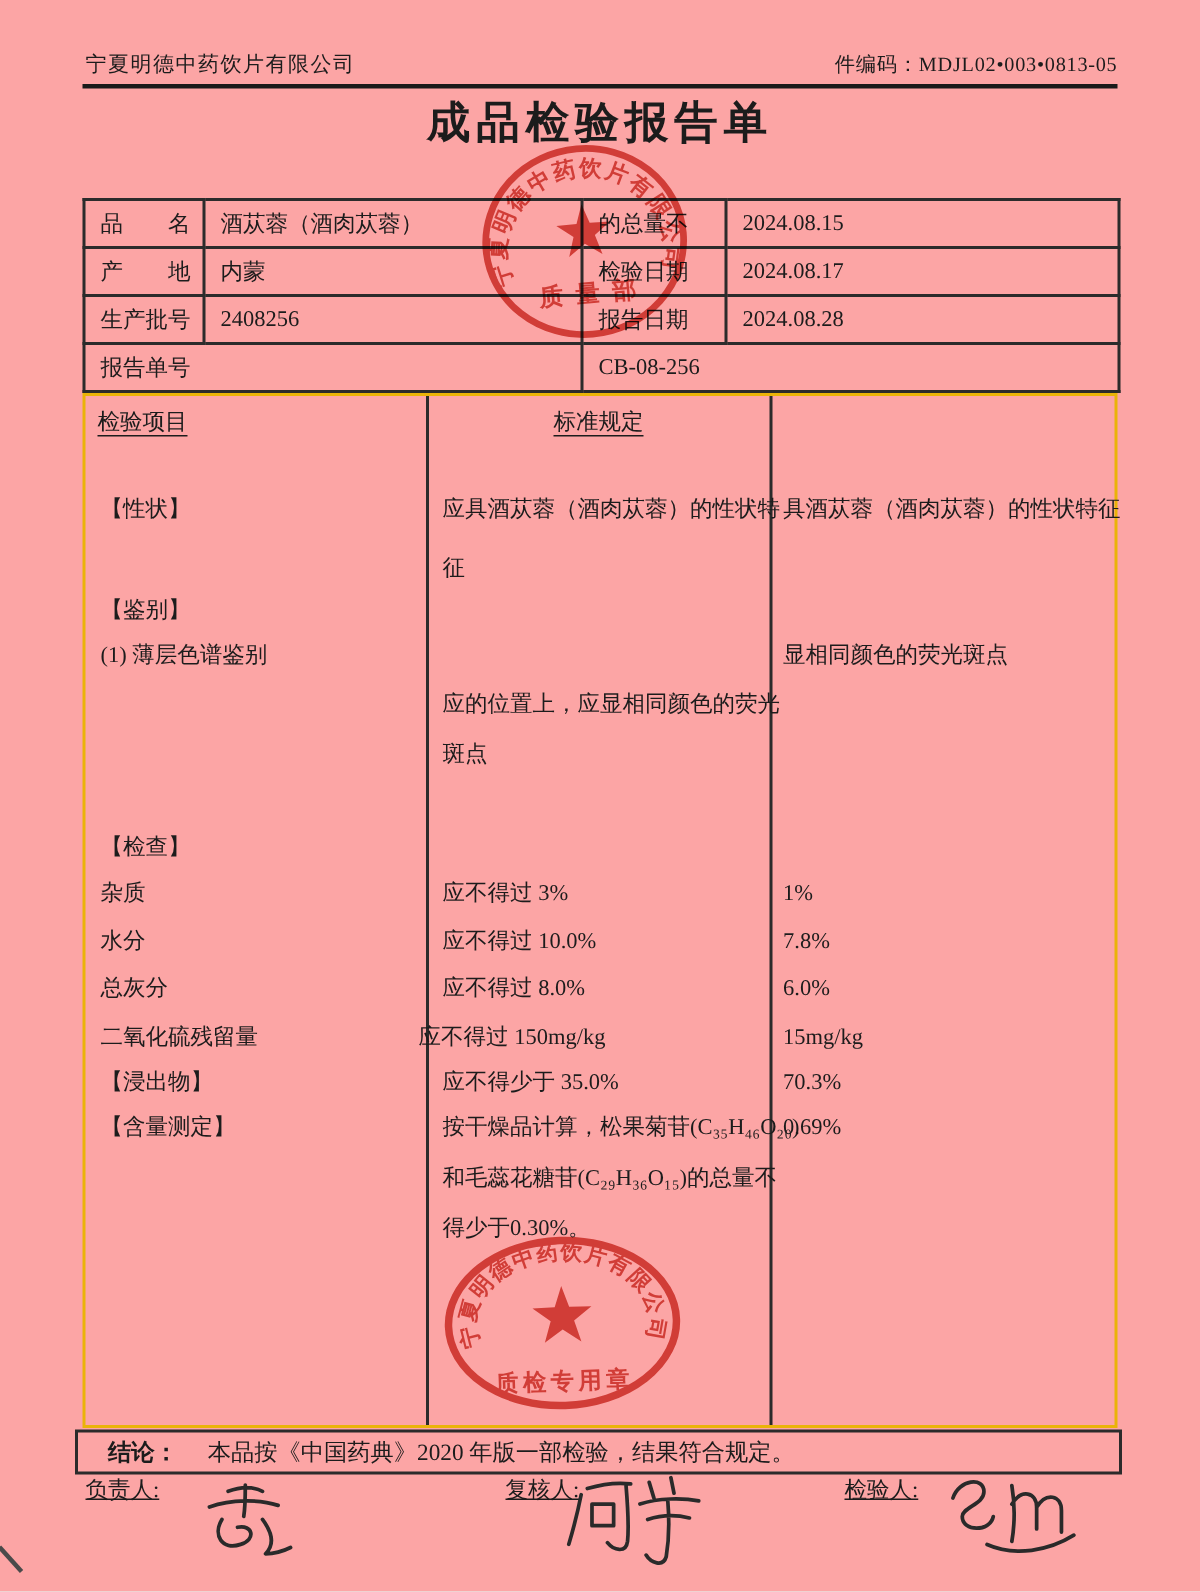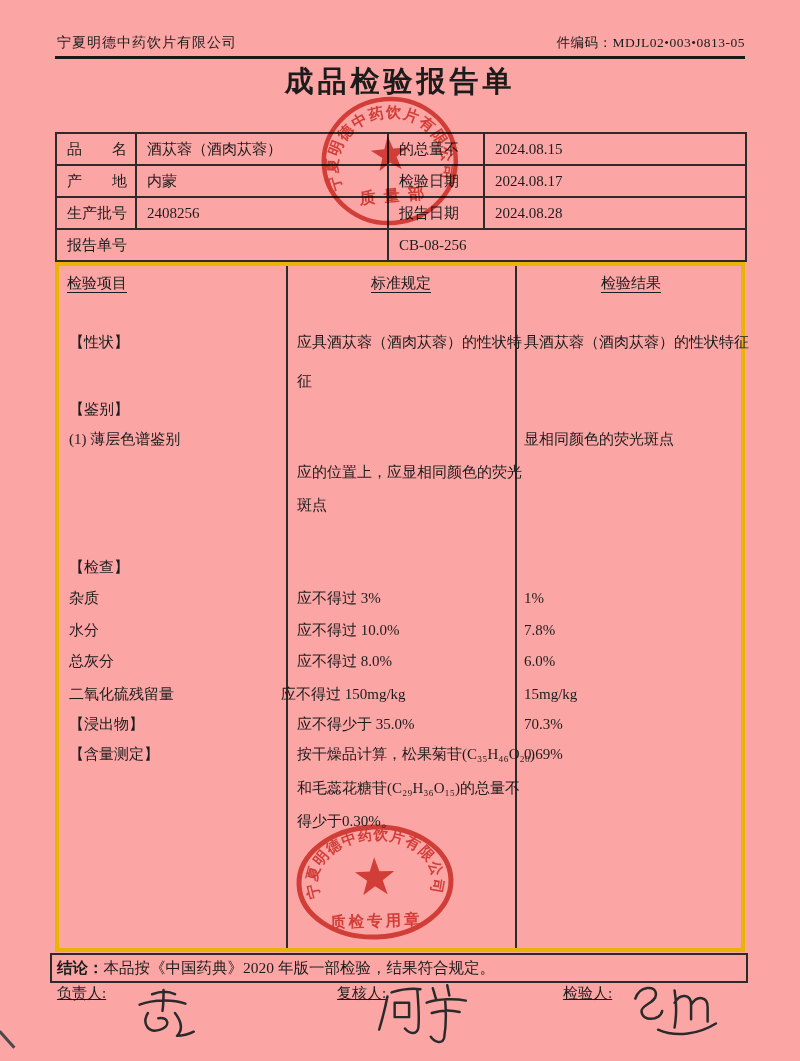--- a/index.html
+++ b/index.html
@@ -8,29 +8,29 @@
   .hdr-company{position:absolute;left:57px;top:34px;font-size:14px;letter-spacing:1px;}
   .hdr-code{position:absolute;right:55px;top:34px;font-size:13.5px;letter-spacing:.5px;margin-left:16px;}
   .hdr-rule{position:absolute;left:55px;top:56px;width:690px;height:2.5px;background:#1a1a1a;}
   .doc-title{position:absolute;left:0;top:62px;width:100%;text-align:center;margin:0;
              font-size:29px;font-weight:700;letter-spacing:4px;}
   table.info{position:absolute;left:55px;top:132px;width:690px;border-collapse:collapse;
              font-size:15px;table-layout:fixed;}
   table.info td{border:2px solid #2b2b2b;height:30px;padding:0 0 0 10px;vertical-align:middle;
                 white-space:nowrap;overflow:hidden;}
   .maintab{position:absolute;left:55px;top:262px;width:690px;height:690px;
-           border:4px solid #eab308;box-sizing:border-box;background:transparent;}
+           border:2px solid #eab308;box-sizing:border-box;background:transparent;}
   .vline{position:absolute;top:0;bottom:0;width:2px;background:#2b2b2b;}
   .cellline{position:absolute;font-size:15px;line-height:17px;white-space:nowrap;}
   .colhead{position:absolute;font-size:15px;text-decoration:underline;text-underline-offset:4px;
            white-space:nowrap;}
   .colhead.center{text-align:center;}
   .conclusion{position:absolute;left:50px;top:953px;width:698px;height:30px;
               border:2px solid #2b2b2b;box-sizing:border-box;display:flex;align-items:center;
-              padding-left:5px;font-size:15.5px;}
+              padding-left:20px;font-size:15.5px;gap:20px;}
   .conclusion b{font-weight:700;}
   .signrow-label{position:absolute;top:984px;font-size:15px;text-decoration:underline;}
   .sig{position:absolute;}
   .sig path{fill:none;stroke:#2a2a2a;stroke-width:2.4;stroke-linecap:round;stroke-linejoin:round;}
   .stamp{position:absolute;mix-blend-mode:multiply;opacity:.85;}
   .stamp text{font-family:"Liberation Sans","DejaVu Sans",sans-serif;font-weight:700;}
   .artifact{position:absolute;left:-4px;top:1038px;width:22px;height:3px;background:#4a4a4a;
             transform:rotate(48deg);}
 </style>
 </head>
@@ -76,21 +76,20 @@
     </tr>
   </tbody>
     </table>
 
   <div class="maintab">
     <div class="vline" style="left:227px"></div>
     <div class="vline" style="left:456px"></div>
 
     <div class="colhead" style="left:8px;top:8px">检验项目</div>
     <div class="colhead center" style="left:228px;top:8px;width:228px">标准规定</div>
-    <div class="colhead center" style="left:457px;top:8px;width:230px">检验结果</div>
 
     <div class="cellline" style="left:10px;top:68px">【性状】</div>
     <div class="cellline" style="left:10px;top:135px">【鉴别】</div>
     <div class="cellline" style="left:10px;top:165px">(1) 薄层色谱鉴别</div>
     <div class="cellline" style="left:10px;top:293px">【检查】</div>
     <div class="cellline" style="left:10px;top:324px">杂质</div>
     <div class="cellline" style="left:10px;top:356px">水分</div>
     <div class="cellline" style="left:10px;top:387px">总灰分</div>
     <div class="cellline" style="left:10px;top:420px">二氧化硫残留量</div>
     <div class="cellline" style="left:10px;top:450px">【浸出物】</div>

